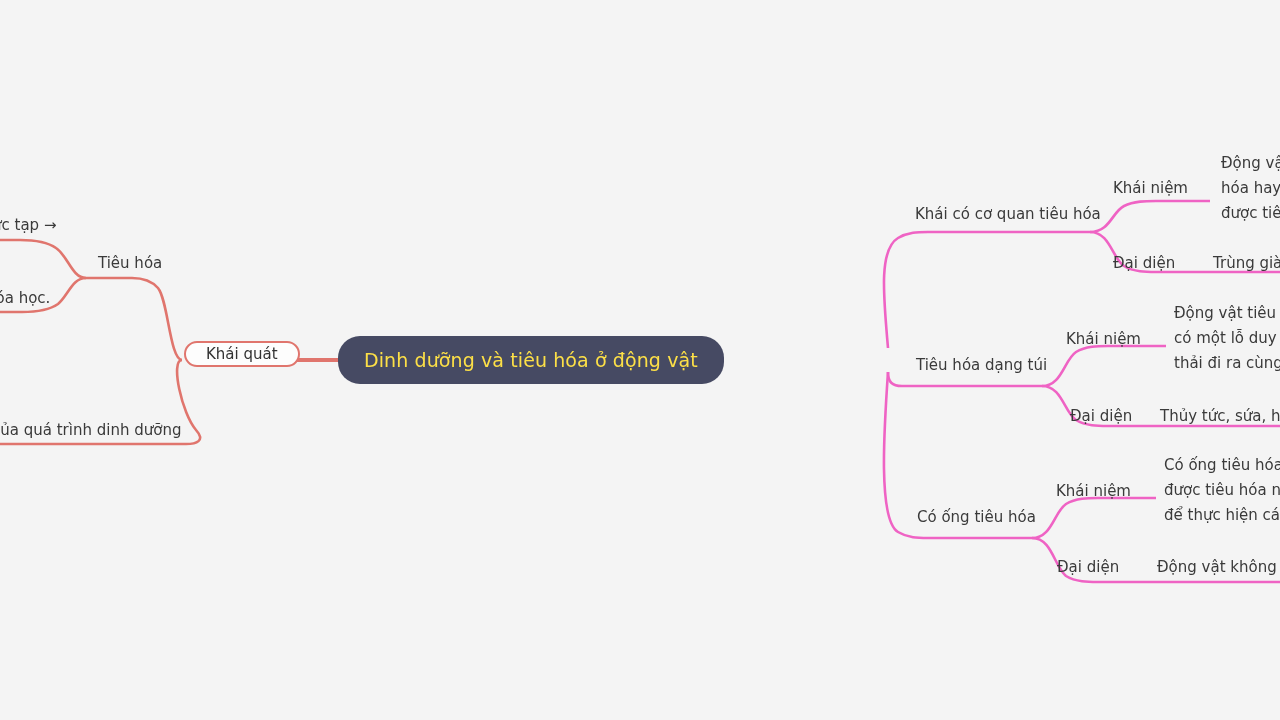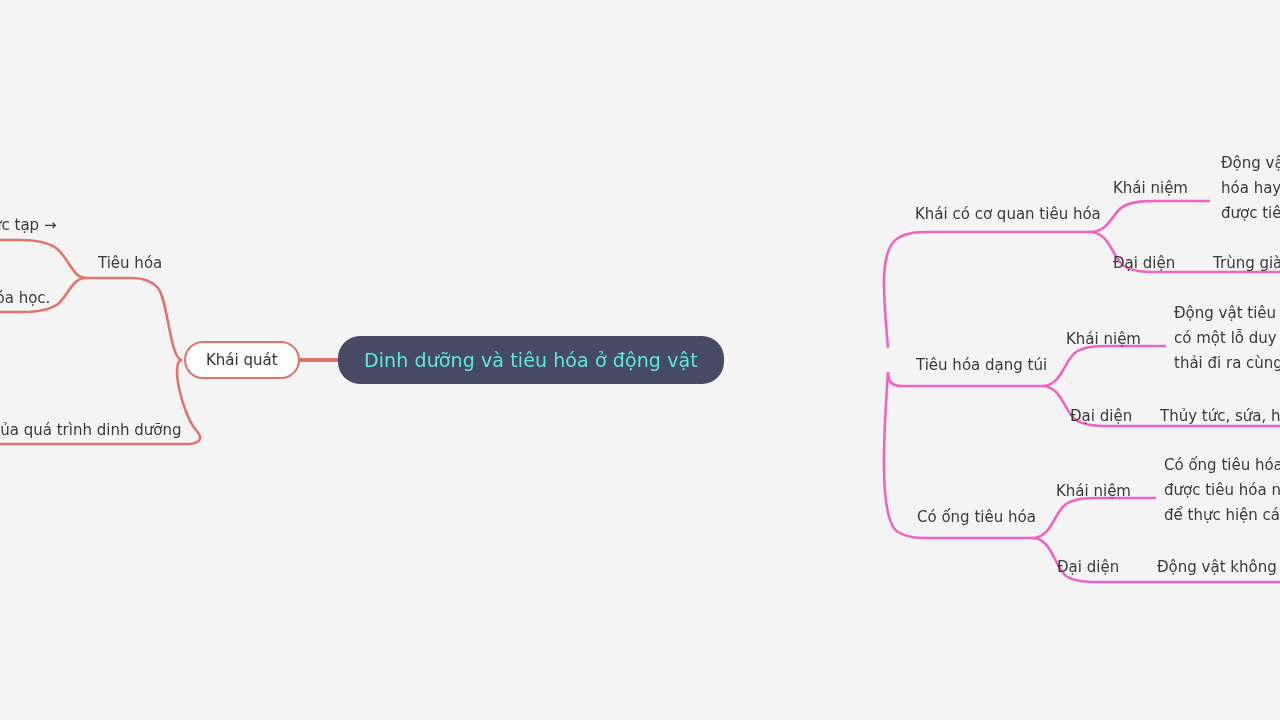--- a/index.html
+++ b/index.html
@@ -29,35 +29,35 @@
     position: absolute;
     box-sizing: border-box;
     display: flex;
     align-items: center;
     justify-content: center;
     white-space: nowrap;
   }
 
   .node-root {
     background: #464a63;
-    color: #5eead4;
+    color: #fde047;
     border-radius: 22px;
     font-size: 19px;
     letter-spacing: .1px;
     padding: 0 26px;
     height: 48px;
   }
 
   .node-boxed {
     background: #fdfdfd;
     border-radius: 20px;
     font-size: 15px;
     color: #333333;
     padding: 0 20px;
-    height: 38px;
+    height: 26px;
   }
   .node-boxed.red { border: 2.4px solid #e0756d; }
   .node-boxed.pink { border: 2.4px solid #ef63c4; }
 
   .node-plain {
     background: transparent;
     font-size: 15px;
     color: #3a3a3a;
     line-height: 25px;
   }

